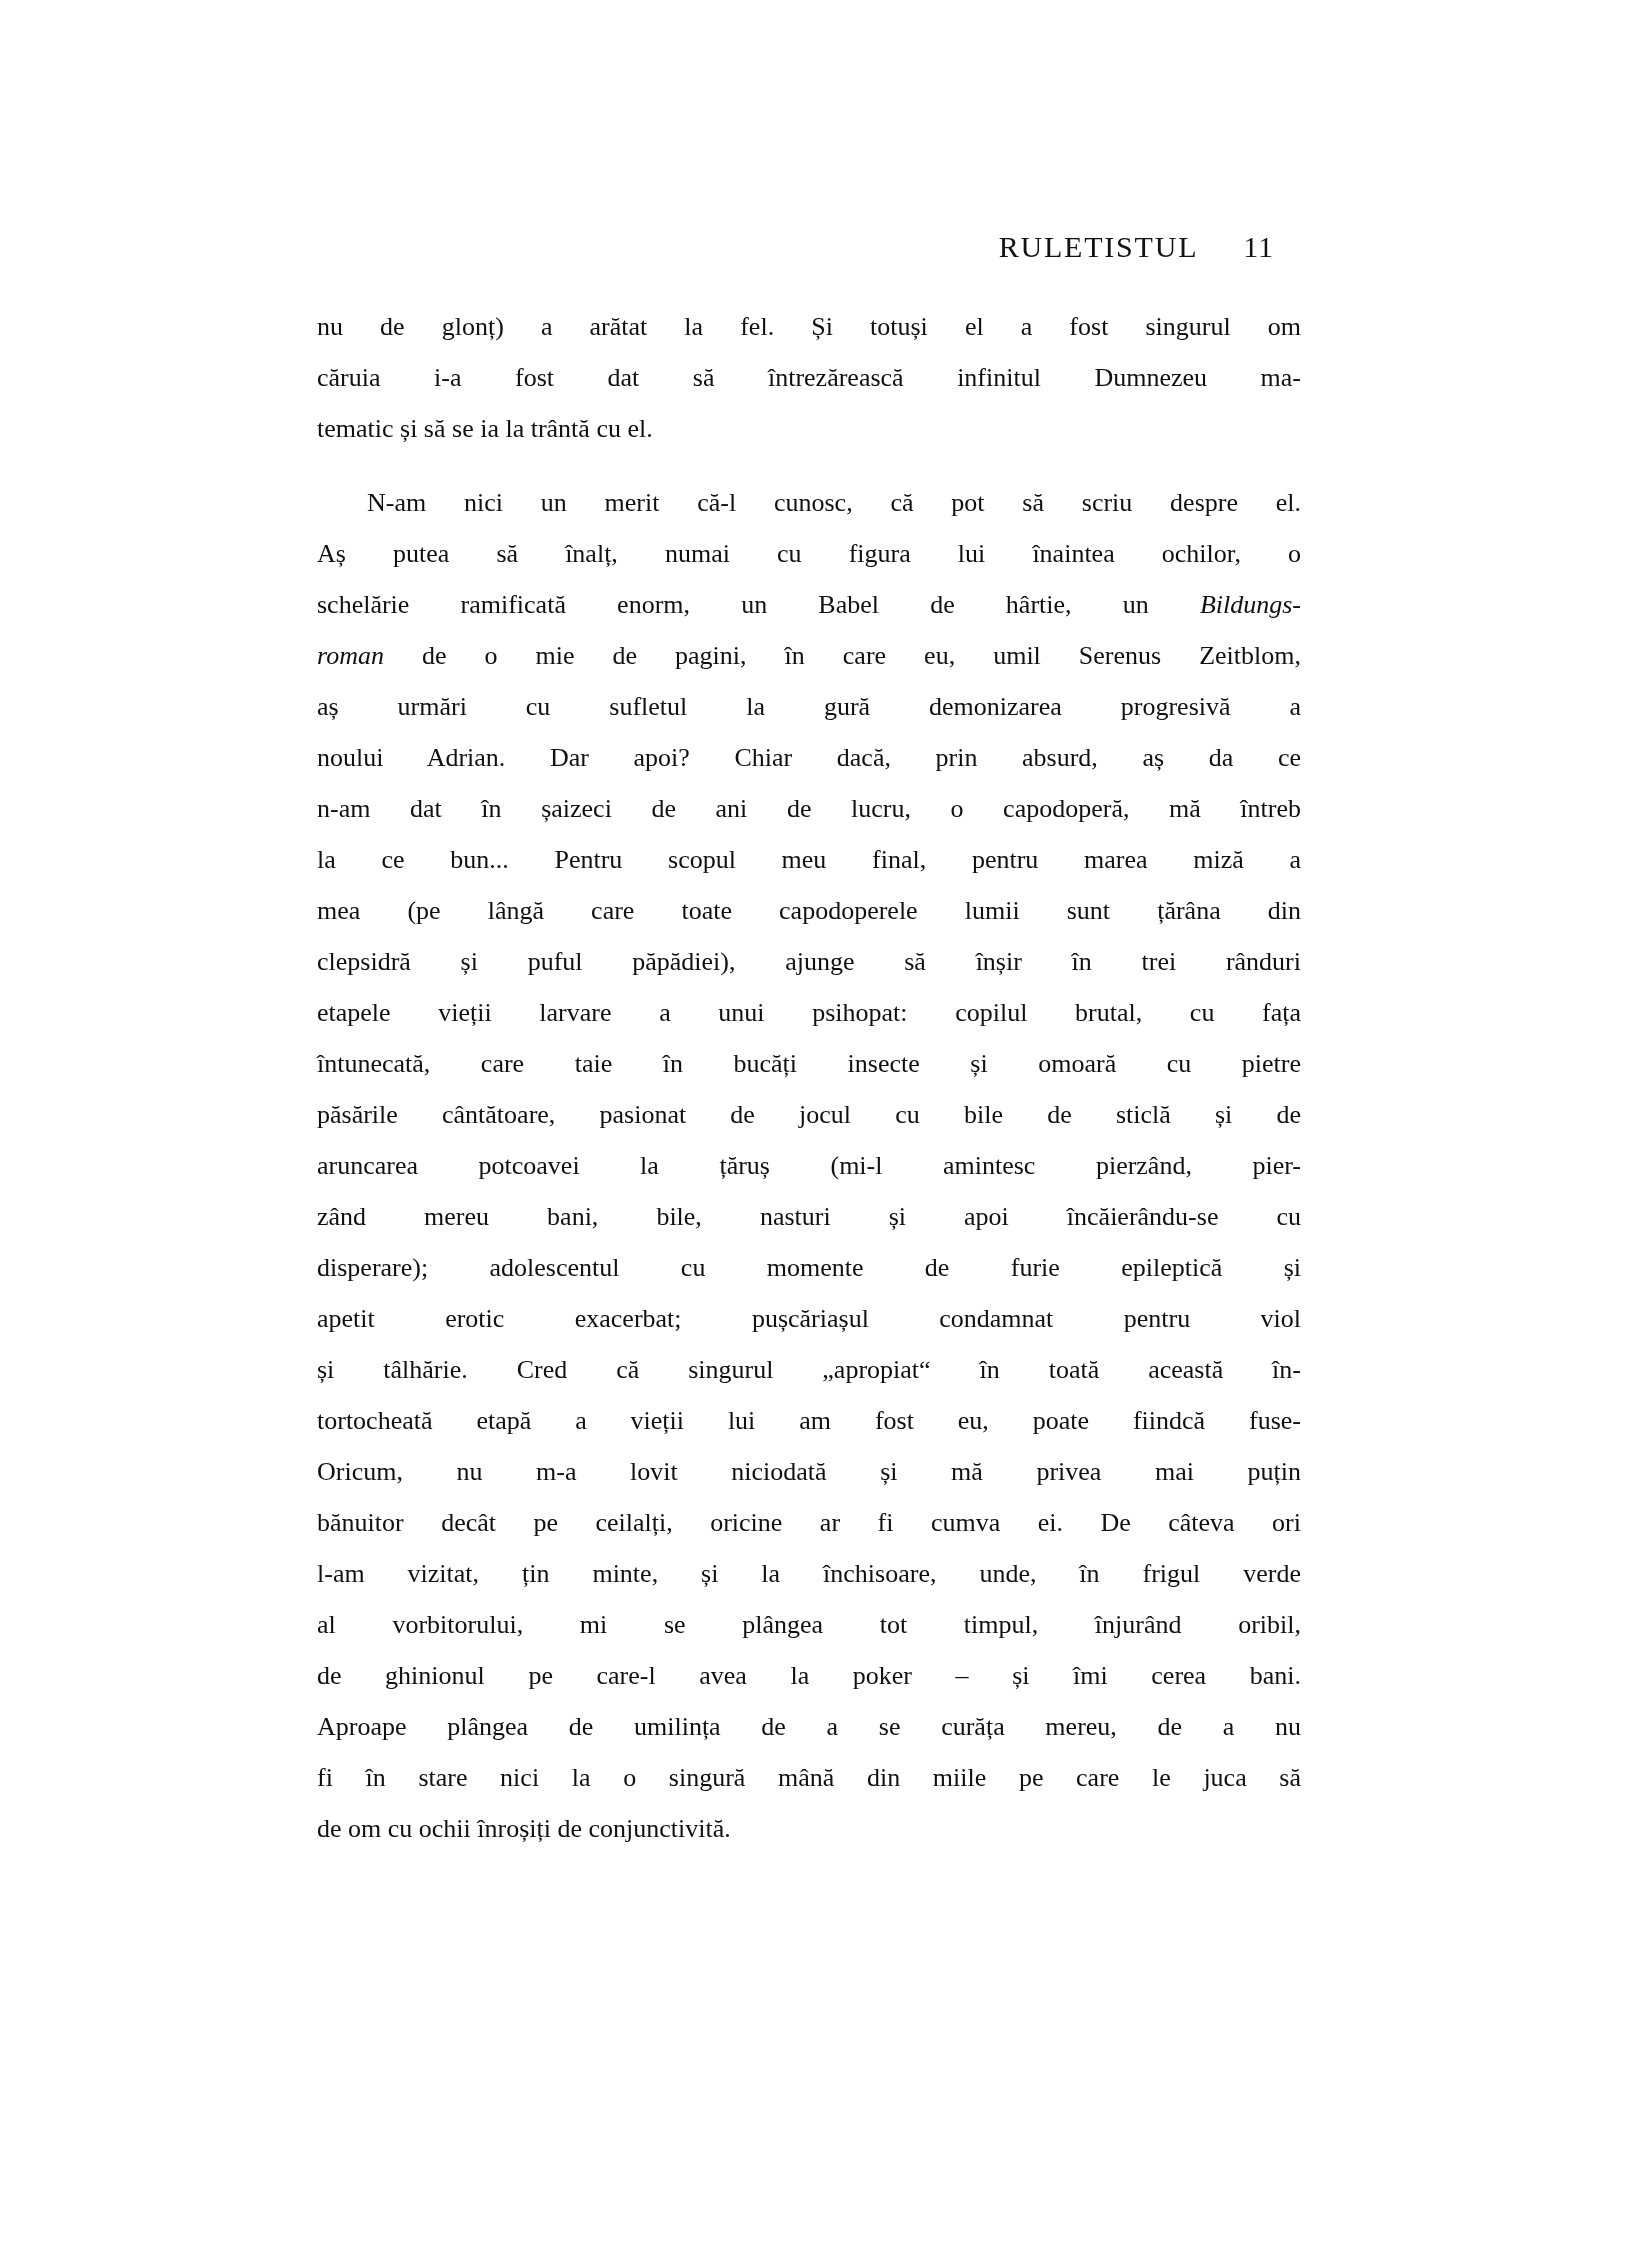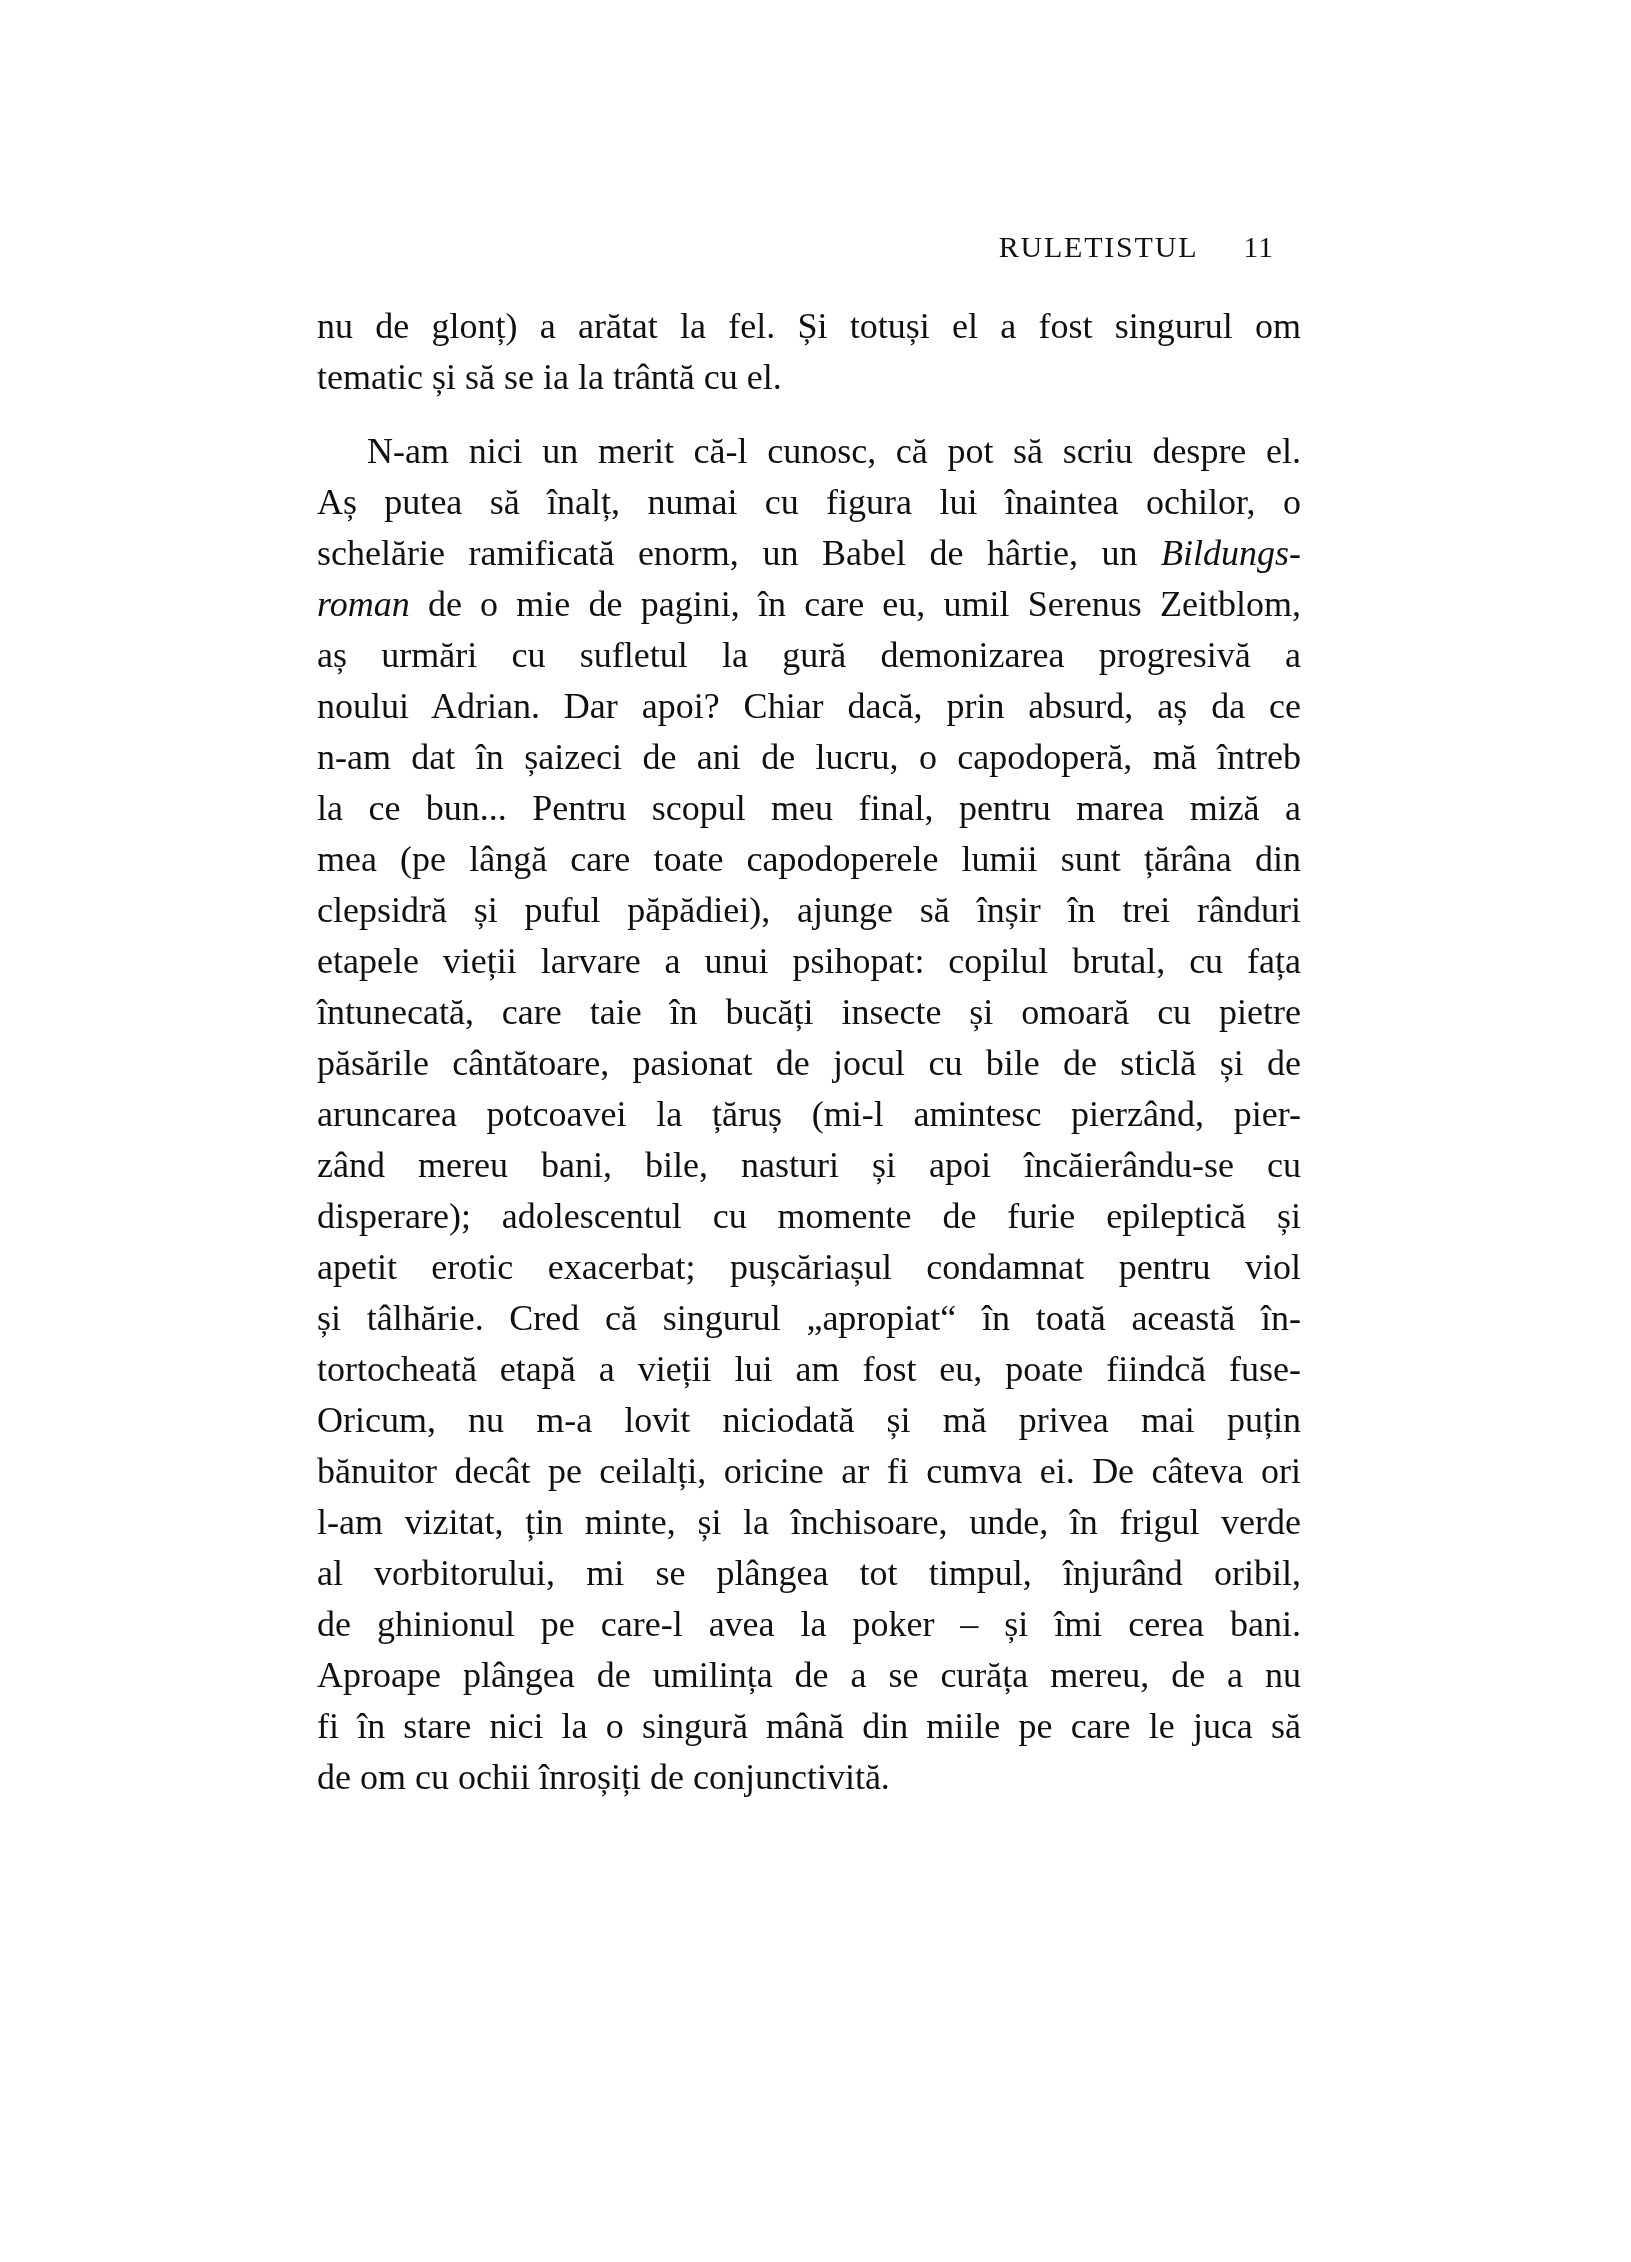--- a/index.html
+++ b/index.html
@@ -39,21 +39,21 @@
     letter-spacing: 1.8px;
   }
   .page-number {
     letter-spacing: 0.9px;
   }
   .text-block {
     position: absolute;
     top: 301px;
     left: 317px;
     width: 984px;
-    font-size: 36px;
+    font-size: 26px;
     line-height: 51px;
     color: #101010;
   }
   .line {
     text-align: justify;
     text-align-last: justify;
     white-space: normal;
   }
   .line.para-end {
     text-align-last: left;
@@ -71,20 +71,21 @@
 
 <div class="page">
 
   <div class="running-header">
     <span class="running-title">RULETISTUL</span>
     <span class="page-number">11</span>
   </div>
 
   <div class="text-block">
     <div class="line">nu de glonț) a arătat la fel. Și totuși el a fost singurul om</div>
+    <div class="line">căruia i-a fost dat să întrezărească infinitul Dumnezeu ma-</div>
     <div class="line para-end">tematic și să se ia la trântă cu el.</div>
     <div class="line indent">N-am nici un merit că-l cunosc, că pot să scriu despre el.</div>
     <div class="line">Aș putea să înalț, numai cu figura lui înaintea ochilor, o</div>
     <div class="line"><span>schelărie ramificată enorm, un Babel de hârtie, un </span><span class="italic">Bildungs-</span></div>
     <div class="line"><span class="italic">roman</span><span> de o mie de pagini, în care eu, umil Serenus Zeitblom,</span></div>
     <div class="line">aș urmări cu sufletul la gură demonizarea progresivă a</div>
     <div class="line">noului Adrian. Dar apoi? Chiar dacă, prin absurd, aș da ce</div>
     <div class="line">n-am dat în șaizeci de ani de lucru, o capodoperă, mă întreb</div>
     <div class="line">la ce bun... Pentru scopul meu final, pentru marea miză a</div>
     <div class="line">mea (pe lângă care toate capodoperele lumii sunt țărâna din</div>

